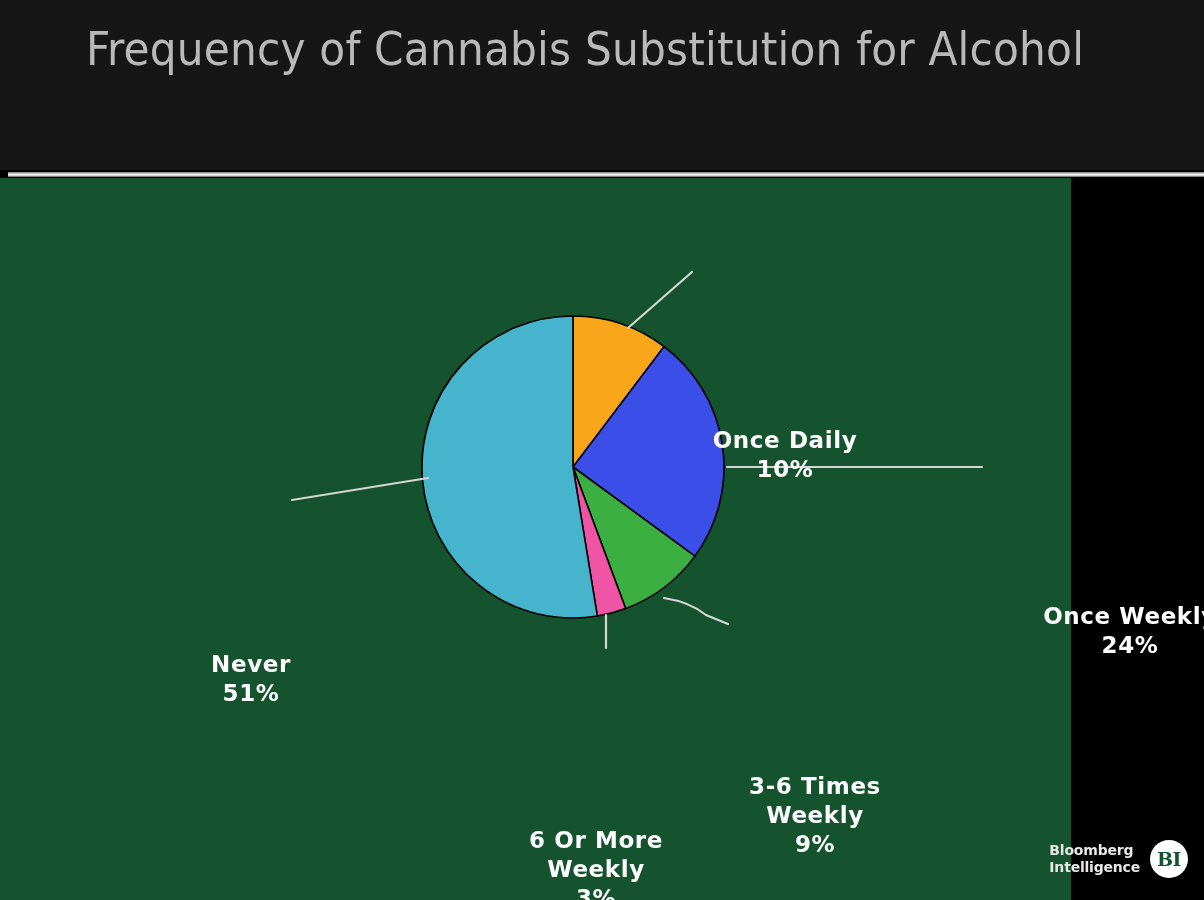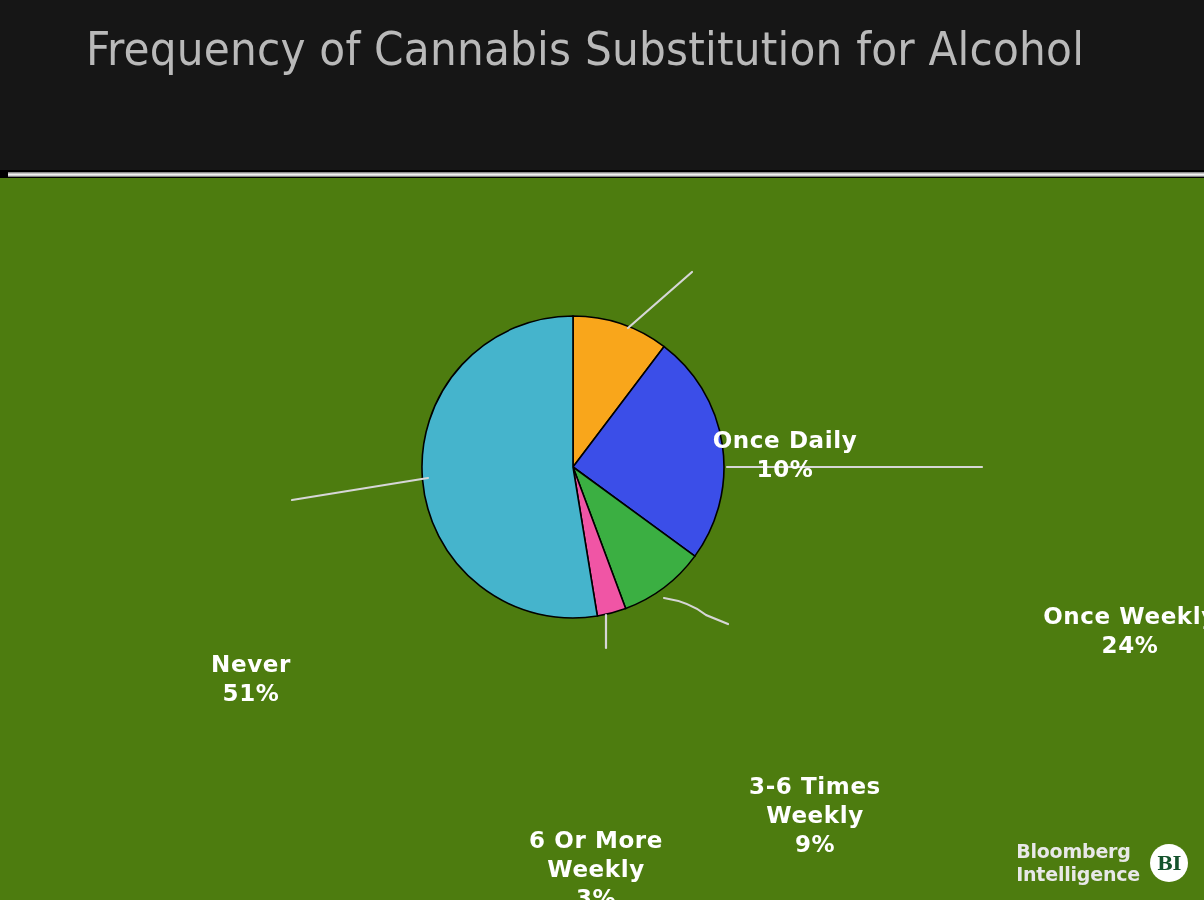--- a/index.html
+++ b/index.html
@@ -45,23 +45,23 @@
     top: 172px;
     width: 1196px;
     height: 5px;
     background: linear-gradient(to bottom, #6d6d6d 0%, #f2f2f2 45%, #f2f2f2 62%, #5a5a5a 100%);
   }
   
   #plot-area {
     position: absolute;
     left: 0;
     top: 178px;
-    width: 1204px;
+    width: 1071px;
     height: 722px;
-    background: #4d7c0f;
+    background: #14532d;
   }
   #pie-svg {
     position: absolute;
     left: 0;
     top: 0;
   }
   .slice-label {
     position: absolute;
     color: #ffffff;
     font-family: "DejaVu Sans", sans-serif;
@@ -92,21 +92,21 @@
     position: absolute;
     right: 16px;
     top: 840px;
     display: flex;
     align-items: center;
     gap: 10px;
   }
   #brand-text {
     color: #e8e8e8;
     font-family: "DejaVu Sans", sans-serif;
-    font-size: 19px;
+    font-size: 14px;
     font-weight: 700;
     line-height: 1.2;
     text-align: left;
     letter-spacing: -0.2px;
     white-space: pre-line;
     margin-left: 30px;
   }
   #brand-badge {
     width: 38px;
     height: 38px;

